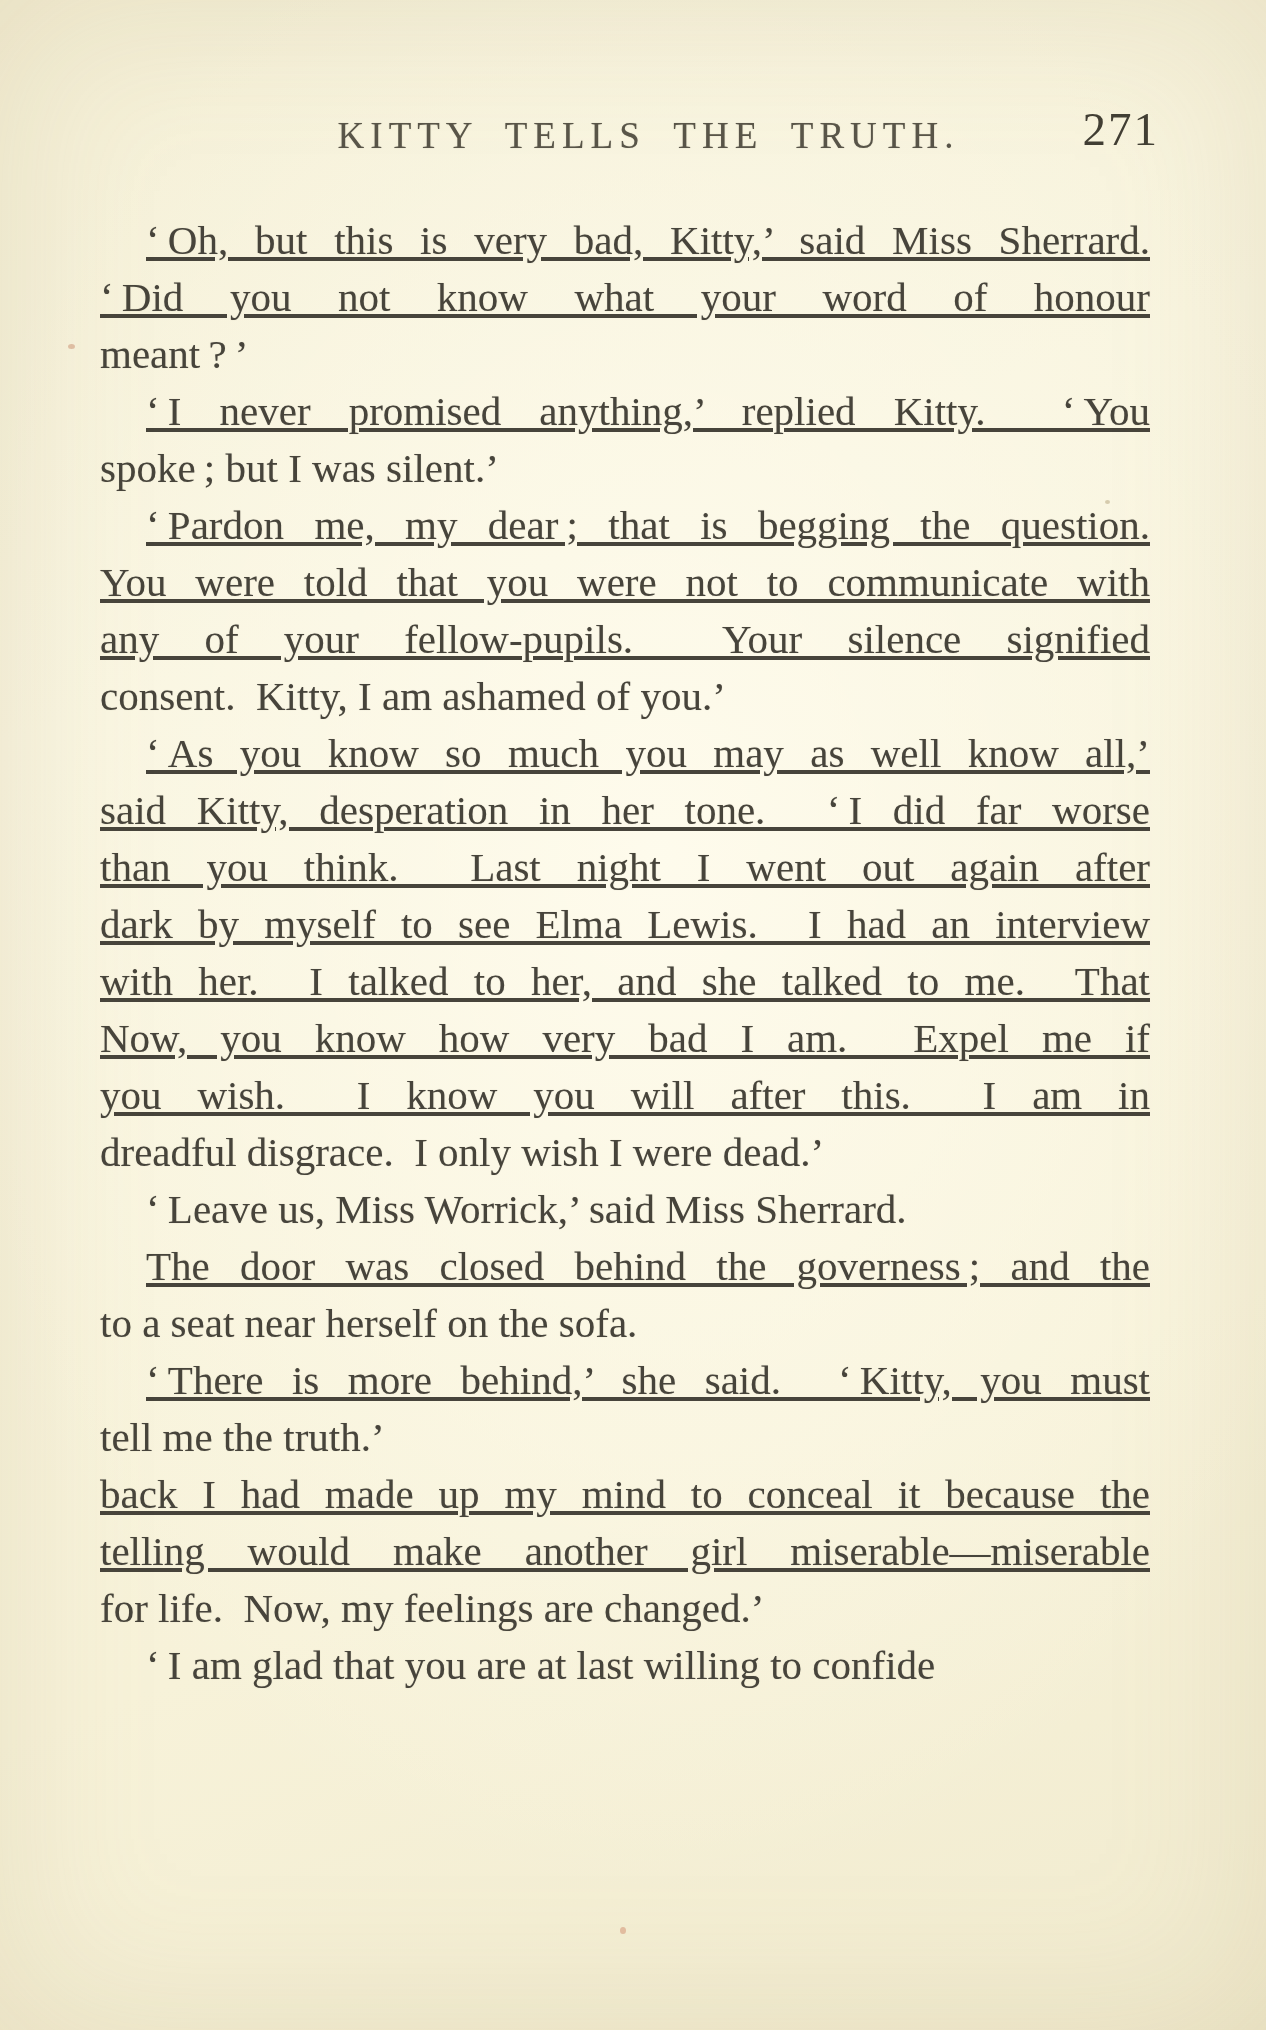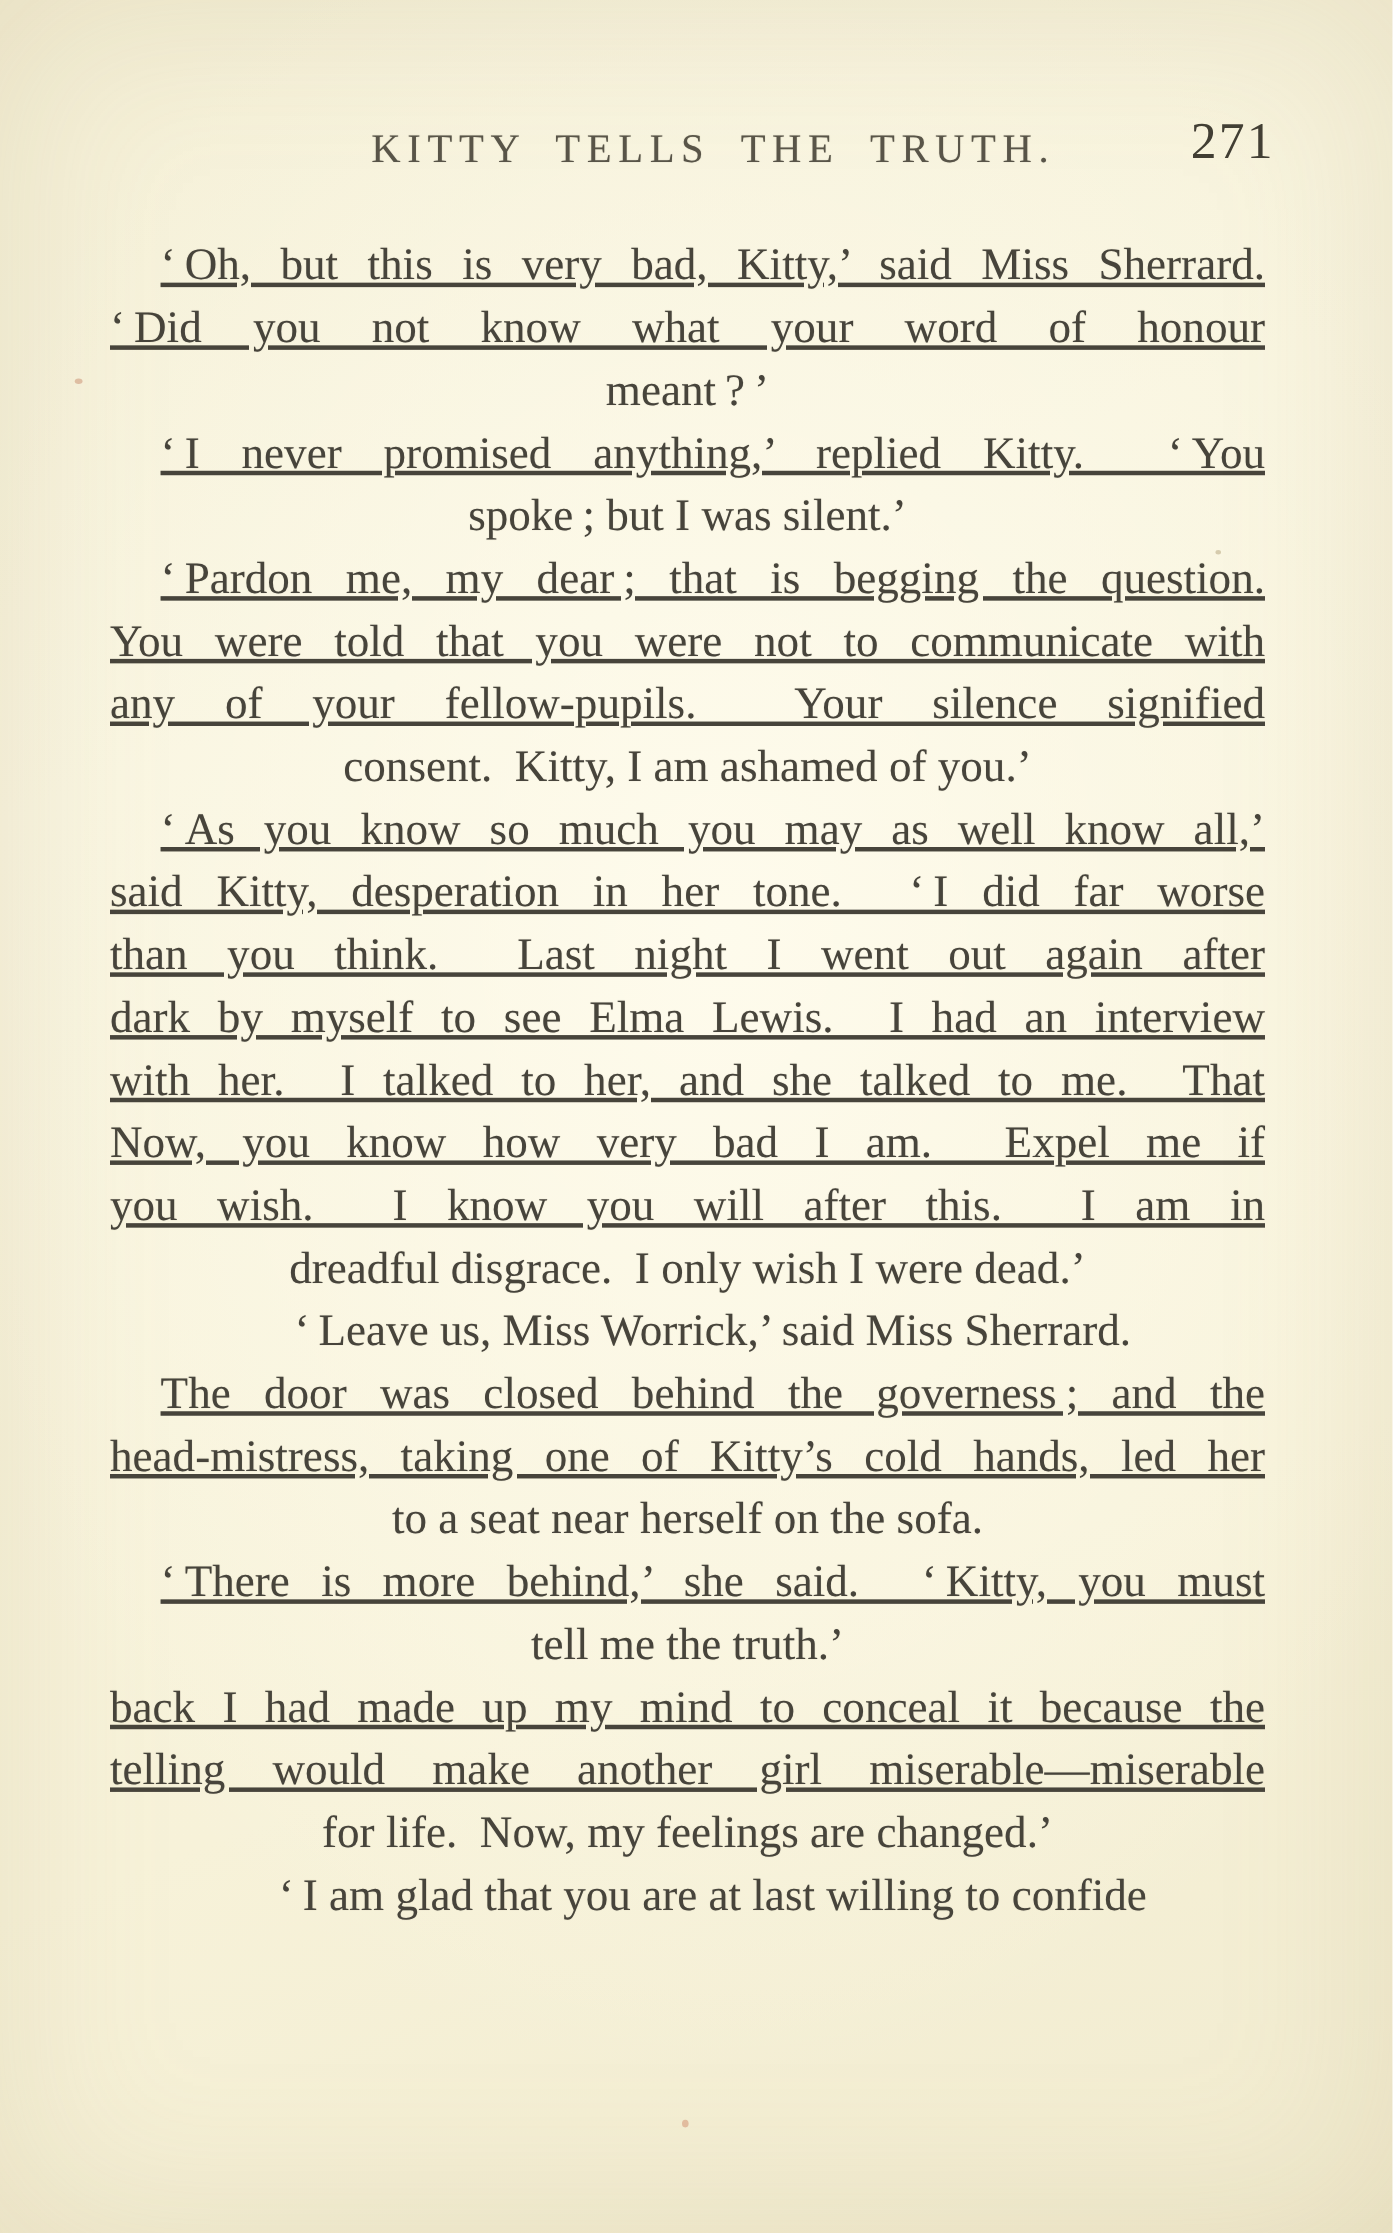--- a/index.html
+++ b/index.html
@@ -59,21 +59,21 @@
   .text-block {
     position: absolute;
     left: 100px;
     top: 212px;
     width: 1050px;
     font-size: 41px;
     line-height: 57px;
     color: #47443b;
     text-shadow: 0 0 1px rgba(70,66,58,0.25);
   }
-  .line { text-align: center; }
+  .line { text-align: left; }
   .line.fill {
     text-align: justify;
     text-align-last: justify;
     text-decoration: underline;
   }
   .line.indent { padding-left: 46px; }
   
   .speck {
     position: absolute;
     border-radius: 50%;
@@ -106,21 +106,20 @@
       <div class="line indent fill">‘ As you know so much you may as well know all,’</div>
       <div class="line fill">said Kitty, desperation in her tone.&nbsp; ‘ I did far worse</div>
       <div class="line fill">than you think.&nbsp; Last night I went out again after</div>
       <div class="line fill">dark by myself to see Elma Lewis.&nbsp; I had an interview</div>
       <div class="line fill">with her.&nbsp; I talked to her, and she talked to me.&nbsp; That</div>
       <div class="line fill">Now, you know how very bad I am.&nbsp; Expel me if</div>
       <div class="line fill">you wish.&nbsp; I know you will after this.&nbsp; I am in</div>
       <div class="line">dreadful disgrace.&nbsp; I only wish I were dead.’</div>
       <div class="line indent">‘ Leave us, Miss Worrick,’ said Miss Sherrard.</div>
       <div class="line indent fill">The door was closed behind the governess ; and the</div>
-      <div class="line fill">head-mistress, taking one of Kitty’s cold hands, led her</div>
       <div class="line">to a seat near herself on the sofa.</div>
       <div class="line indent fill">‘ There is more behind,’ she said.&nbsp; ‘ Kitty, you must</div>
       <div class="line">tell me the truth.’</div>
       <div class="line fill">back I had made up my mind to conceal it because the</div>
       <div class="line fill">telling would make another girl miserable—miserable</div>
       <div class="line">for life.&nbsp; Now, my feelings are changed.’</div>
       <div class="line indent">‘ I am glad that you are at last willing to confide</div>
     </main>
 
   <span class="speck s1"></span>

